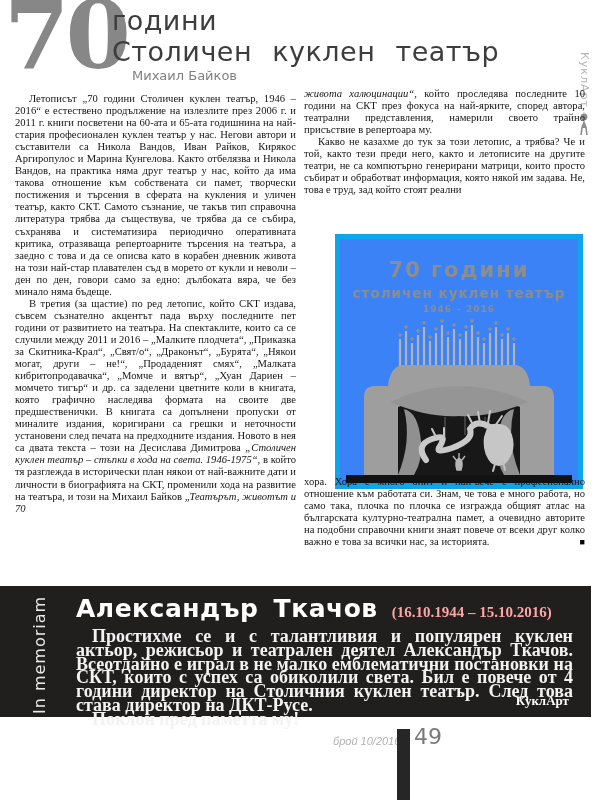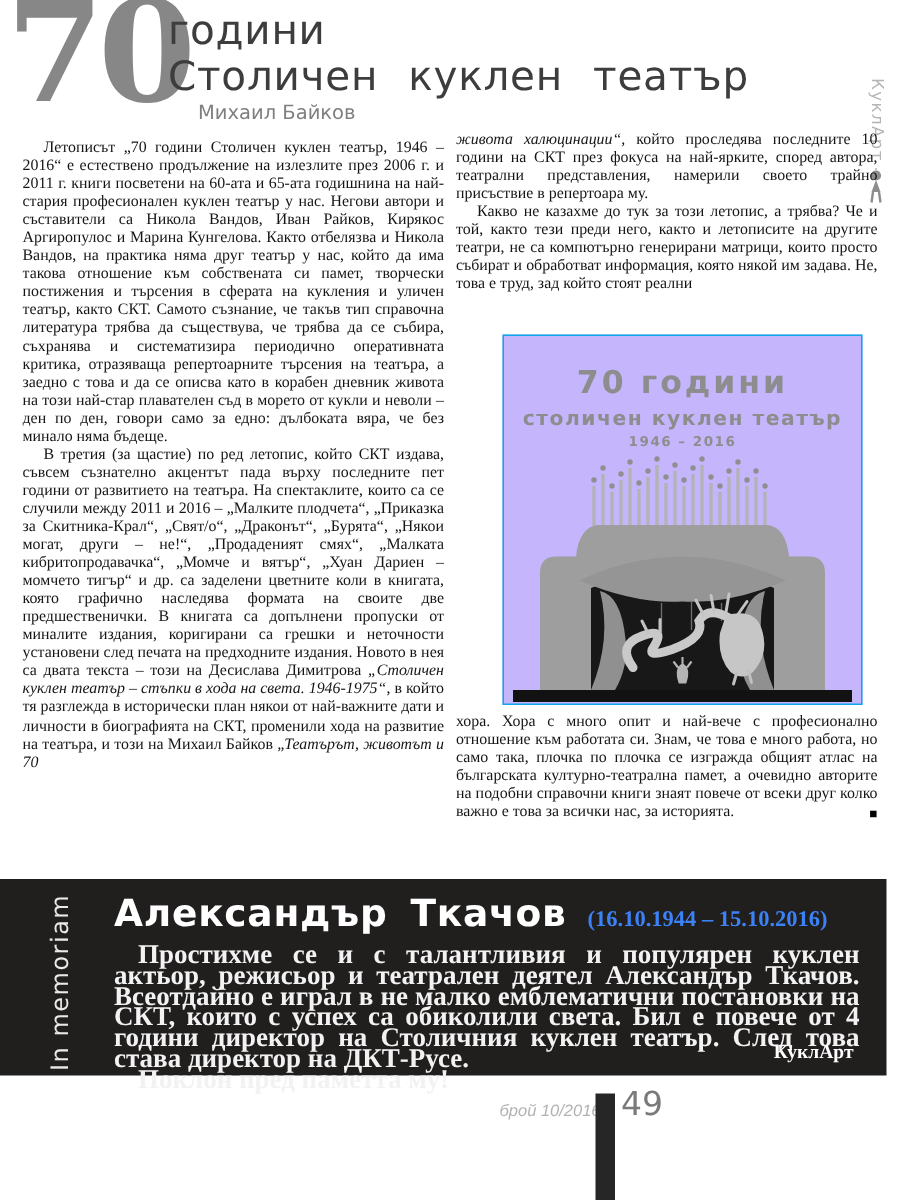--- a/index.html
+++ b/index.html
@@ -38,42 +38,42 @@
   }
   .col p{margin:0;}
   .col p.ind{text-indent:14px;}
   .col .it{font-style:italic;}
   .col1{left:15px;top:93px;width:281px;height:493px;}
   .col2a{left:304px;top:88px;width:281px;height:134px;}
   .col2b{left:304px;top:476px;width:281px;height:100px;}
   .end-mark{float:right;font-size:9px;line-height:12px;color:#000;font-style:normal;}
   
   .cover{
-    position:absolute;left:335px;top:223px;width:238px;height:245px;
-    background:#c4b5fd;border:1px solid #0ea5e9;
+    position:absolute;left:335px;top:234px;width:238px;height:245px;
+    background:#3b82f6;border:5px solid #0ea5e9;
   }
   
   .memoriam{
     position:absolute;left:0;top:586px;width:591px;height:131px;
     background:#211e1e;color:#f2f2f2;
   }
   .mem-vertical{
     position:absolute;left:30px;top:4px;height:124px;
     writing-mode:vertical-rl;transform:rotate(180deg);
     font-family:"DejaVu Sans", sans-serif;font-size:16px;color:#e9e9e9;
     letter-spacing:1px;
   }
   .mem-titlerow{position:absolute;left:76px;top:8px;white-space:nowrap;}
   .mem-name{
     font-family:"DejaVu Sans", sans-serif;font-weight:bold;
     font-size:25px;color:#ffffff;letter-spacing:.5px;word-spacing:6px;text-align:center;
   }
   .mem-dates{
     font-family:"Liberation Serif", serif;font-weight:bold;
-    font-size:15px;color:#3b82f6;margin-left:10px;
+    font-size:15px;color:#fca5a5;margin-left:10px;
   }
   .mem-body{
     position:absolute;left:76px;top:44px;width:497px;
     font-family:"Liberation Serif", serif;font-weight:bold;
     font-size:18px;line-height:13.8px;text-align:justify;
   }
   .mem-body p{margin:0;text-indent:16px;}
   .mem-signature{
     position:absolute;right:22px;bottom:8px;
     font-family:"Liberation Serif", serif;font-weight:bold;

